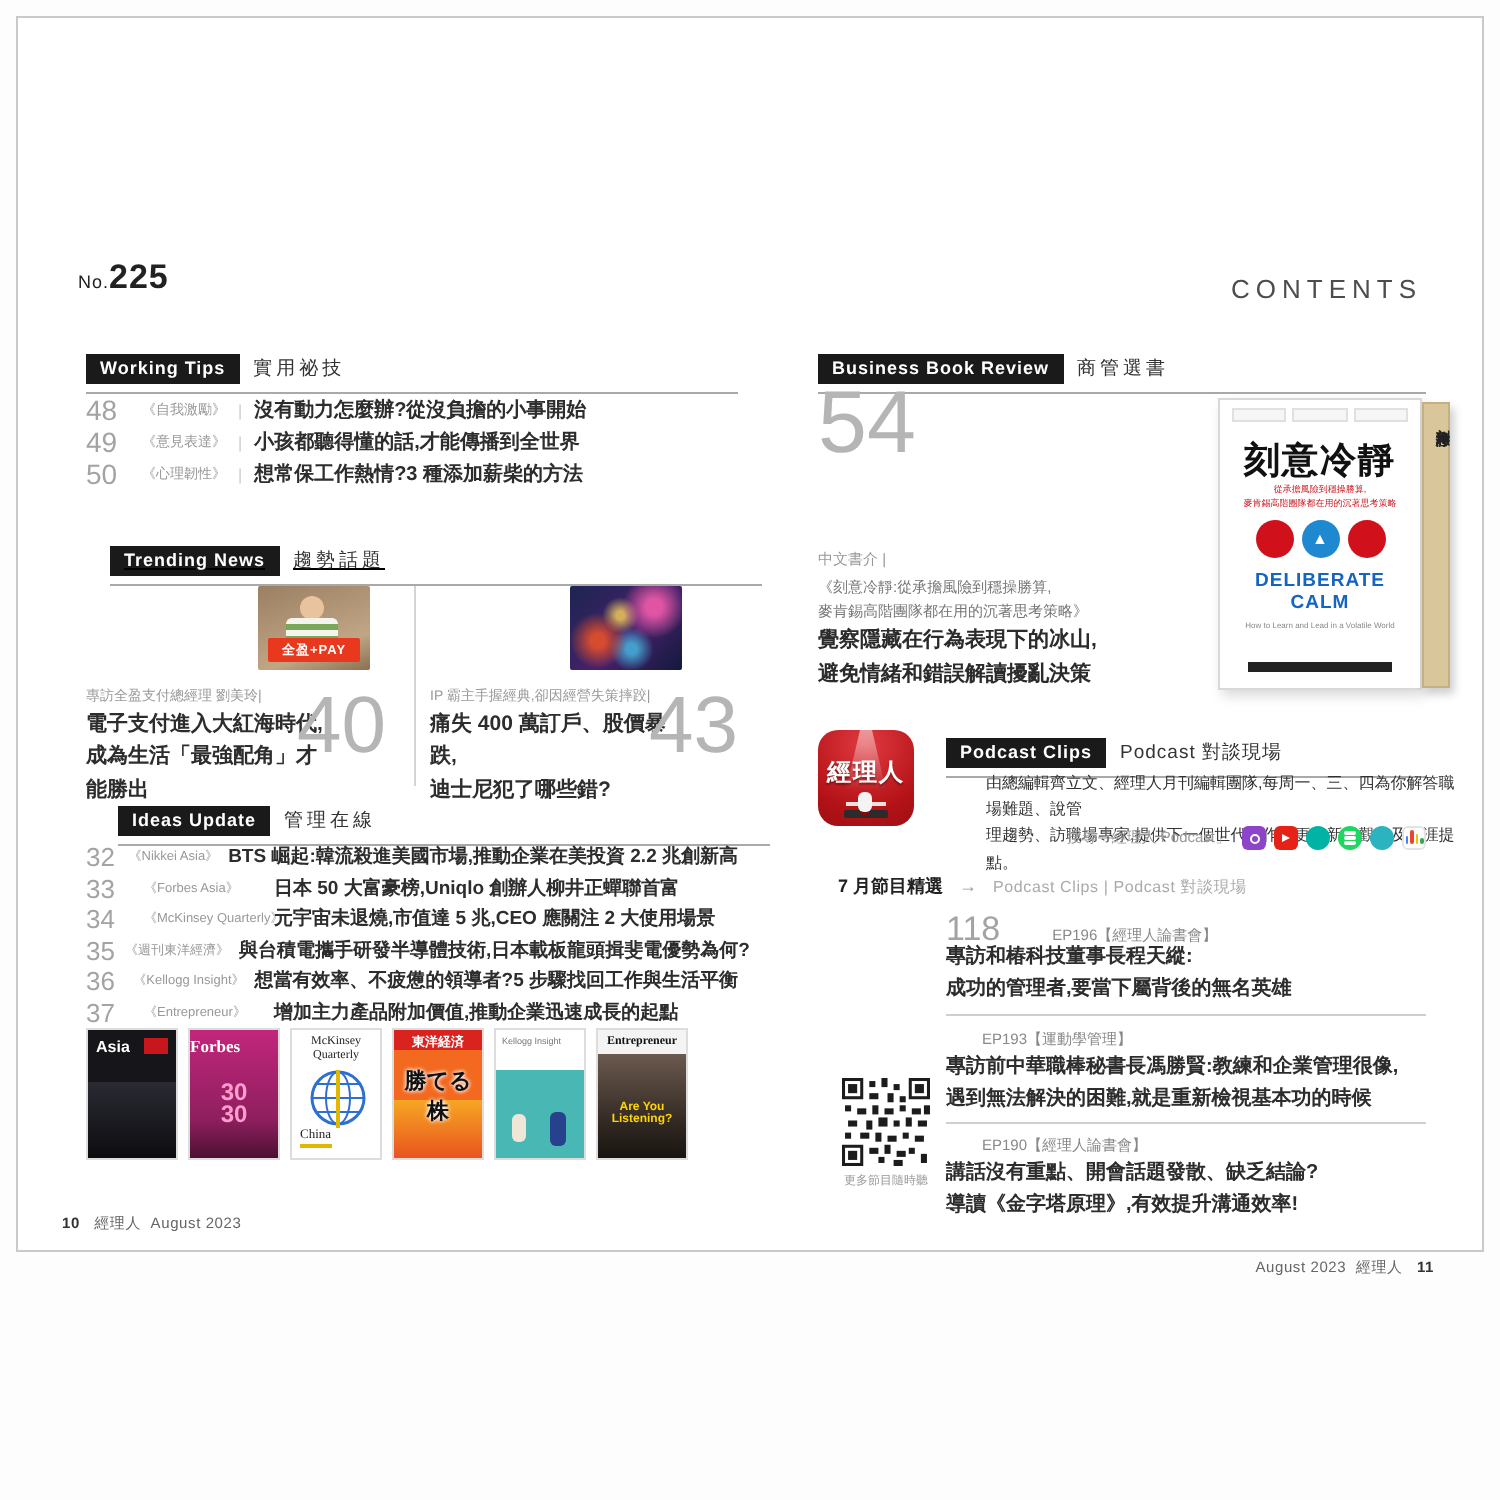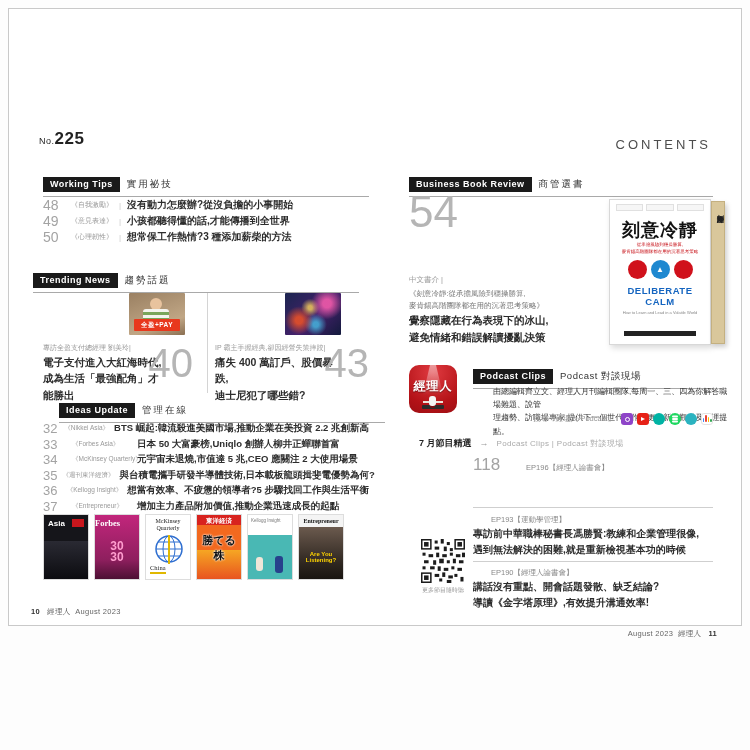--- a/index.html
+++ b/index.html
@@ -210,21 +210,21 @@
         <span class="row-title">小孩都聽得懂的話,才能傳播到全世界</span>
       </div>
       <div class="row">
         <span class="row-num">50</span>
         <span class="row-col">《心理韌性》</span>
         <span class="row-bar">|</span>
         <span class="row-title">想常保工作熱情?3 種添加薪柴的方法</span>
       </div>
     </div>
 
-    <div class="sec-head" style="left:24px; top:264px; width:326px;">
+    <div class="sec-head" style="left:46px; top:264px; width:326px;text-decoration:underline;">
       <span class="sec-tag">Trending News</span>
       <span class="sec-zh">趨勢話題</span>
     </div>
     <div class="tn-divider"></div>
 
     <div class="tn-col" style="left:34px; top:284px; width:158px;">
       <div class="tn-thumb thumb-pay" style="right:16px;">
         <div class="pay-head"></div>
         <div class="pay-body"></div>
         <div class="pay-banner">全盈+PAY</div>
@@ -414,20 +414,24 @@
 
     <div class="abs pc-month">
       <span class="pc-month-label">7 月節目精選</span>
       <span class="pc-month-arrow">→</span>
       <span class="pc-month-sub">Podcast Clips | Podcast 對談現場</span>
     </div>
 
     <div class="abs ep1-head">
       <span class="ep-num">118</span>
       <span class="ep-label">EP196【經理人論書會】</span>
+    </div>
+    <div class="abs ep-title" style="left:464px; top:462px;">
+      <span>專訪和椿科技董事長程天縱:</span><br>
+      <span>成功的管理者,要當下屬背後的無名英雄</span>
     </div>
 
     <div class="ep-div" style="top:498px;"></div>
 
     <div class="abs ep-label" style="left:464px; top:506px;">EP193【運動學管理】</div>
     <div class="abs ep-title" style="left:464px; top:517px;">
       <span>專訪前中華職棒秘書長馮勝賢:教練和企業管理很像,</span><br>
       <span>遇到無法解決的困難,就是重新檢視基本功的時候</span>
     </div>
 

